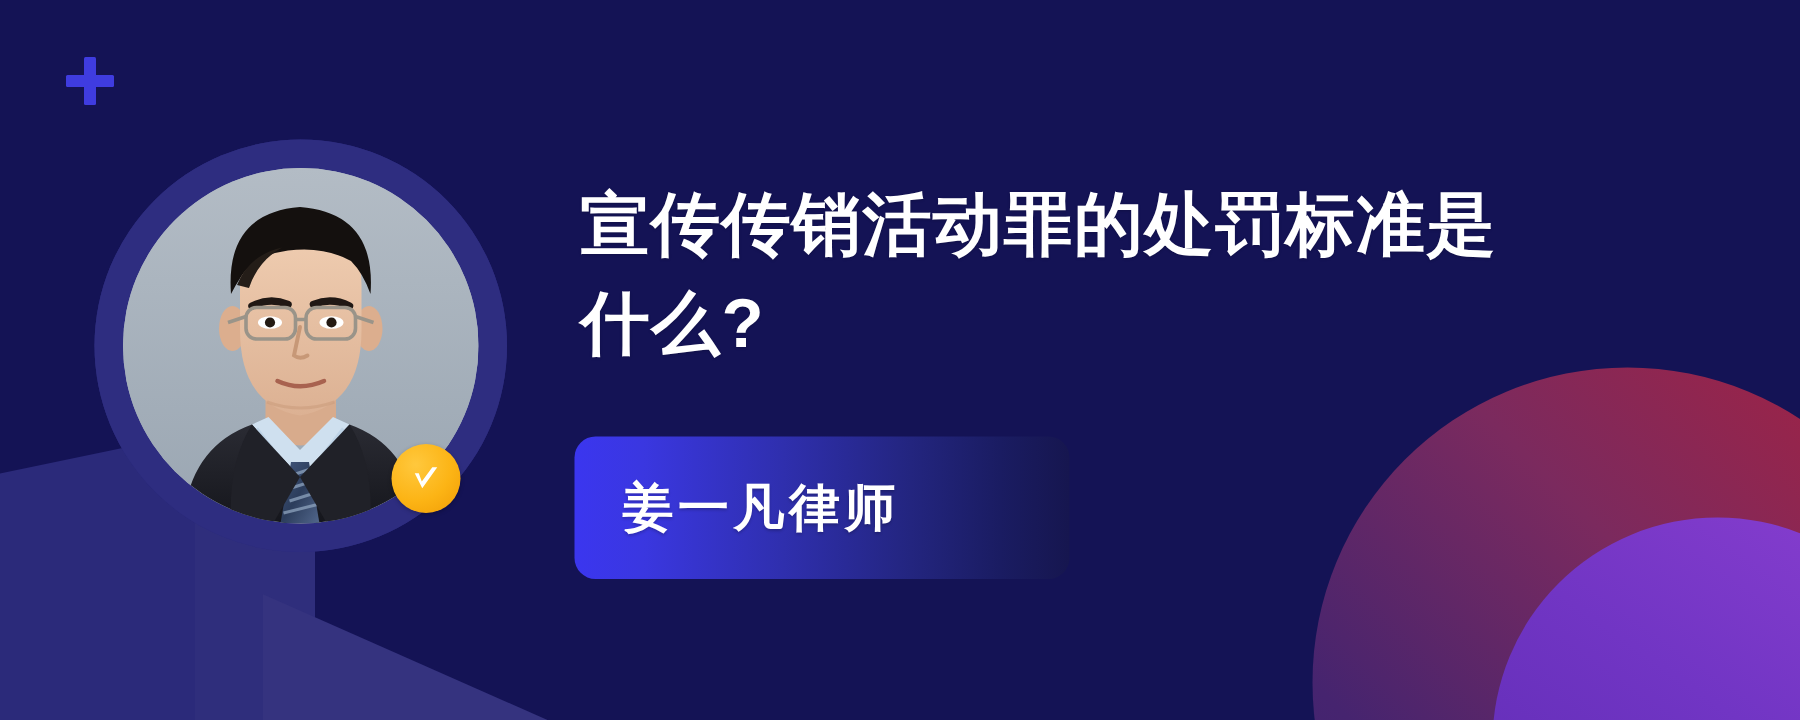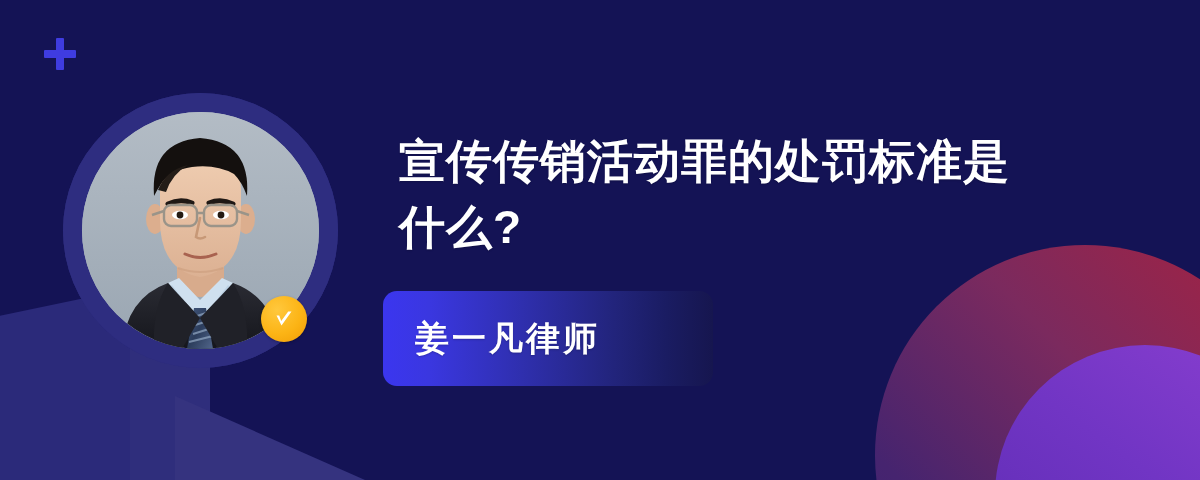--- a/index.html
+++ b/index.html
@@ -80,21 +80,21 @@
     display:flex;align-items:center;justify-content:center;
     box-shadow:0 1px 3px rgba(0,0,0,.25);
   }
   .verify-badge svg{display:block;}
 
   
   .content{
     position:absolute;left:383px;top:112px;width:730px;
   }
   .title{
-    margin:16px;
+    margin:4px;
     color:#ffffff;
     font-size:46px;
     line-height:66px;
     font-weight:bold;
     letter-spacing:1px;
     max-width:640px;
     text-shadow:0 1px 2px rgba(0,0,0,.18);
   }
 
   .name-badge{

